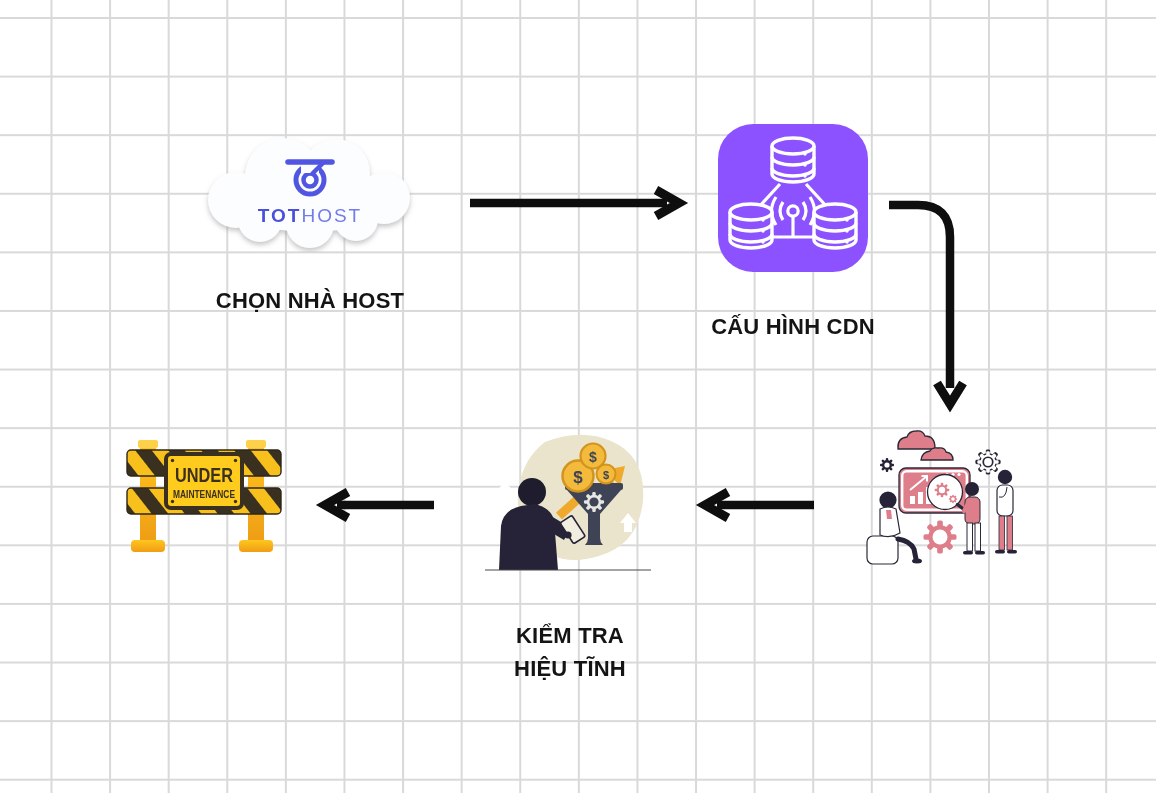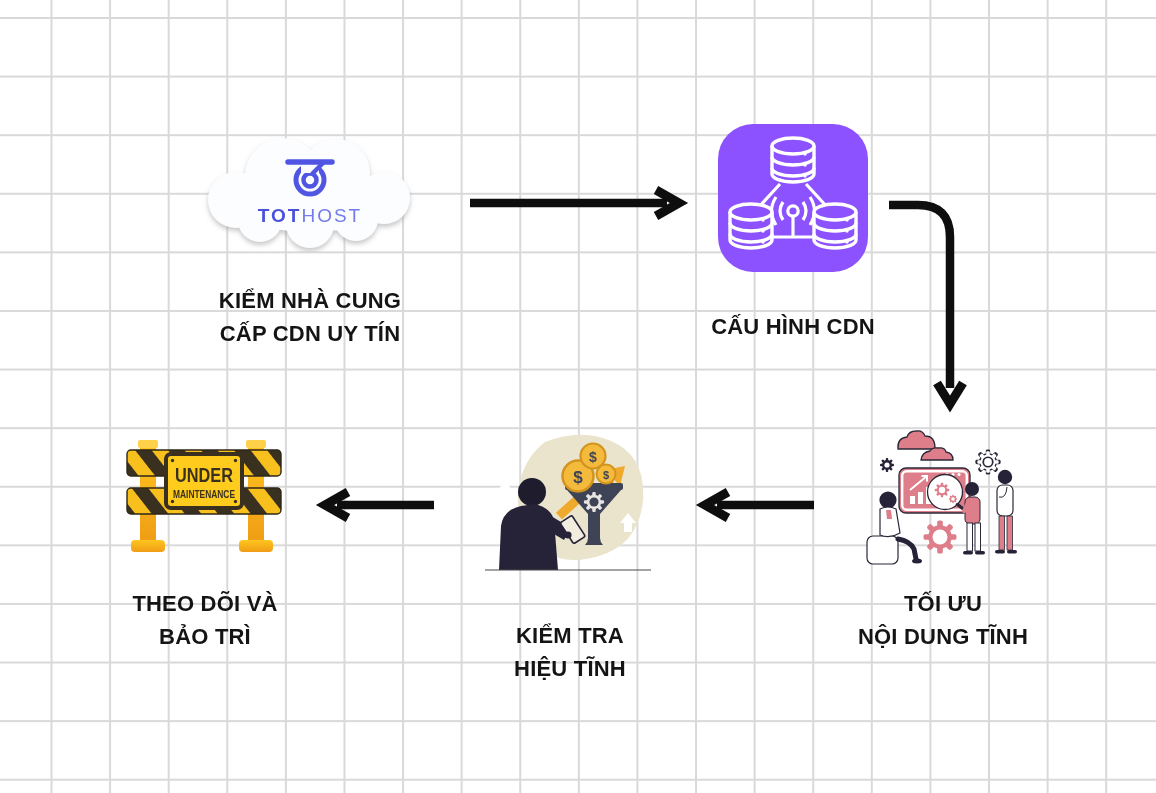--- a/index.html
+++ b/index.html
@@ -62,22 +62,21 @@
           <rect x="-9" y="-22.5" width="18" height="13.5" fill="#fcfdff" stroke="none"></rect>
           <line x1="-22" y1="-20" x2="22" y2="-20" stroke-width="5.5" stroke-linecap="round"></line>
           <line x1="2.5" y1="-8.5" x2="13" y2="-19" stroke-width="4.5" stroke-linecap="round"></line>
         </g>
         <text x="122" y="92" text-anchor="middle" font-size="19" letter-spacing="2"><tspan font-weight="bold" fill="#4A50DC">TOT</tspan><tspan font-weight="normal" fill="#747BEA">HOST</tspan></text>
       </g>
     </svg>
   </div>
 
   <div class="label" style="left:185px;top:284px;width:250px">
-    <div>KIỂM NHÀ CUNG</div>
-    <div>CẤP CDN UY TÍN</div>
+    <div>CHỌN NHÀ HOST</div>
   </div>
 
   <div class="abs arrow" style="left:460px;top:183px">
     <svg viewBox="0 0 235 40" width="235" height="40">
       <line x1="10" y1="20" x2="207" y2="20" stroke-width="8.5"></line>
       <path d="M 196 7 L 219 20 L 196 33" fill="none" stroke-width="9" stroke-linejoin="miter"></path>
     </svg>
   </div>
 
   <div class="abs" style="left:718px;top:124px;width:150px;height:148px">
@@ -196,24 +195,20 @@
         <rect x="137" y="64" width="16" height="31" rx="5.5" fill="#fff" stroke="#2b2838" stroke-width="1.2"></rect>
         <path d="M 139 76 Q 146 78 147 66" stroke="#2b2838" stroke-width="1" fill="none"></path>
         <rect x="139" y="95" width="5.5" height="34" fill="#DE7E8A" stroke="#2b2838" stroke-width="0.8"></rect>
         <rect x="147" y="95" width="5.5" height="34" fill="#DE7E8A" stroke="#2b2838" stroke-width="0.8"></rect>
         <rect x="135" y="129" width="10" height="3.6" rx="1.8" fill="#262338"></rect>
         <rect x="147" y="129" width="10" height="3.6" rx="1.8" fill="#262338"></rect>
       </g>
     </svg>
   </div>
 
-  <div class="label" style="left:818px;top:587px;width:250px">
-    <div>TỐI ƯU</div>
-    <div>NỘI DUNG TĨNH</div>
-  </div>
 
   <div class="abs arrow" style="left:692px;top:487px">
     <svg viewBox="0 0 130 36" width="130" height="36">
       <line x1="122" y1="18" x2="25" y2="18" stroke-width="8.5"></line>
       <path d="M 36 5 L 13 18 L 36 31" fill="none" stroke-width="9" stroke-linejoin="miter"></path>
     </svg>
   </div>
 
   <div class="abs" style="left:483px;top:428px;width:170px;height:148px">
     <svg viewBox="0 0 170 148" width="170" height="148">
@@ -296,18 +291,14 @@
         <circle cx="48.5" cy="24.5" r="1.7" fill="#3A301F"></circle>
         <circle cx="111.5" cy="24.5" r="1.7" fill="#3A301F"></circle>
         <circle cx="48.5" cy="65.5" r="1.7" fill="#3A301F"></circle>
         <circle cx="111.5" cy="65.5" r="1.7" fill="#3A301F"></circle>
         <text x="80" y="46" font-size="20" font-weight="bold" fill="#3A301F" text-anchor="middle" textLength="58" lengthAdjust="spacingAndGlyphs">UNDER</text>
         <text x="80" y="62" font-size="10.5" font-weight="bold" fill="#3A301F" text-anchor="middle" textLength="62" lengthAdjust="spacingAndGlyphs">MAINTENANCE</text>
       </g>
     </svg>
   </div>
 
-  <div class="label" style="left:80px;top:587px;width:250px">
-    <div>THEO DÕI VÀ</div>
-    <div>BẢO TRÌ</div>
-  </div>
 
 </div>
 
 </body></html>

